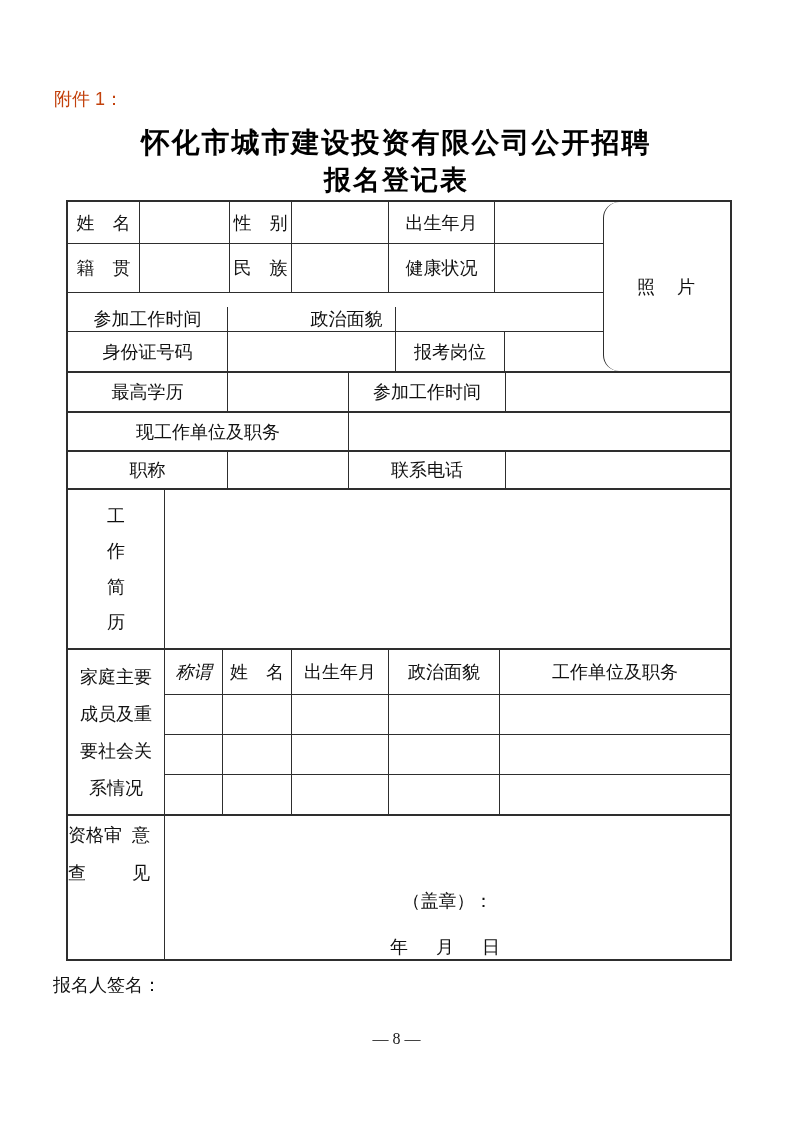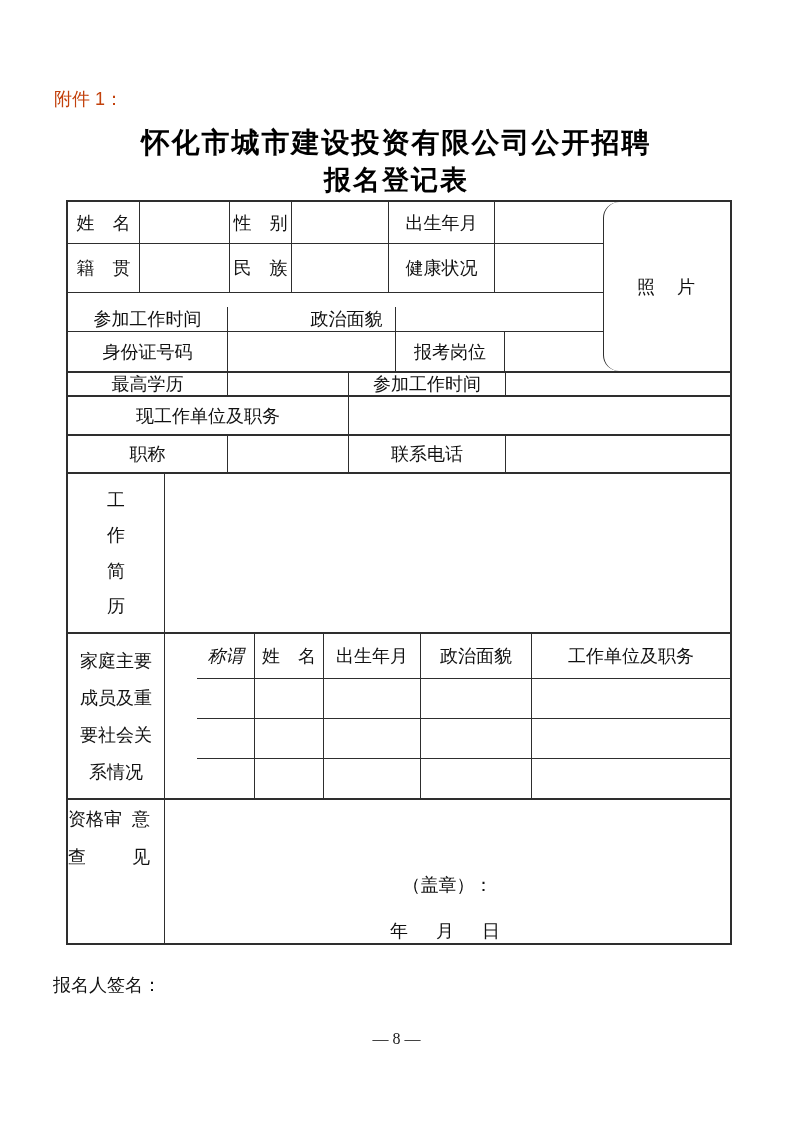--- a/index.html
+++ b/index.html
@@ -63,21 +63,21 @@
   .rA4 { height: 40px; }
   .photo-cell {
     width: 127px;
     border-left: 1px solid #2e2e2e;
     display: flex;
     align-items: center;
     justify-content: center;
     letter-spacing: 2px;
     border-radius: 16px;
   }
-  .r5 { height: 24px; }
+  .r5 { height: 40px; }
   .r6 { height: 39px; }
   .r7 { height: 38px; }
 
   
   .w72  { width: 72px; }
   .w90  { width: 90px; }
   .w62  { width: 62px; }
   .w97  { width: 97px; }
   .w106 { width: 106px; }
   .w160 { width: 160px; }
@@ -97,21 +97,21 @@
   .vlabel {
     width: 97px;
     border-right: 1px solid #2e2e2e;
     display: flex;
     flex-direction: column;
     align-items: center;
     justify-content: space-around;
     padding: 8px 0;
   }
   
-  .secD { display: flex; align-items: stretch; gap: 32px; }
+  .secD { display: flex; align-items: stretch; }
   .secD-right { flex: 1 1 auto; display: flex; flex-direction: column; }
   .fam-head { height: 44px; }
   .fam-row { height: 40px; }
   
   .secE { display: flex; align-items: stretch; height: 145px; }
   .review-label {
     width: 97px;
     border-right: 1px solid #2e2e2e;
     display: flex;
     flex-direction: row;

